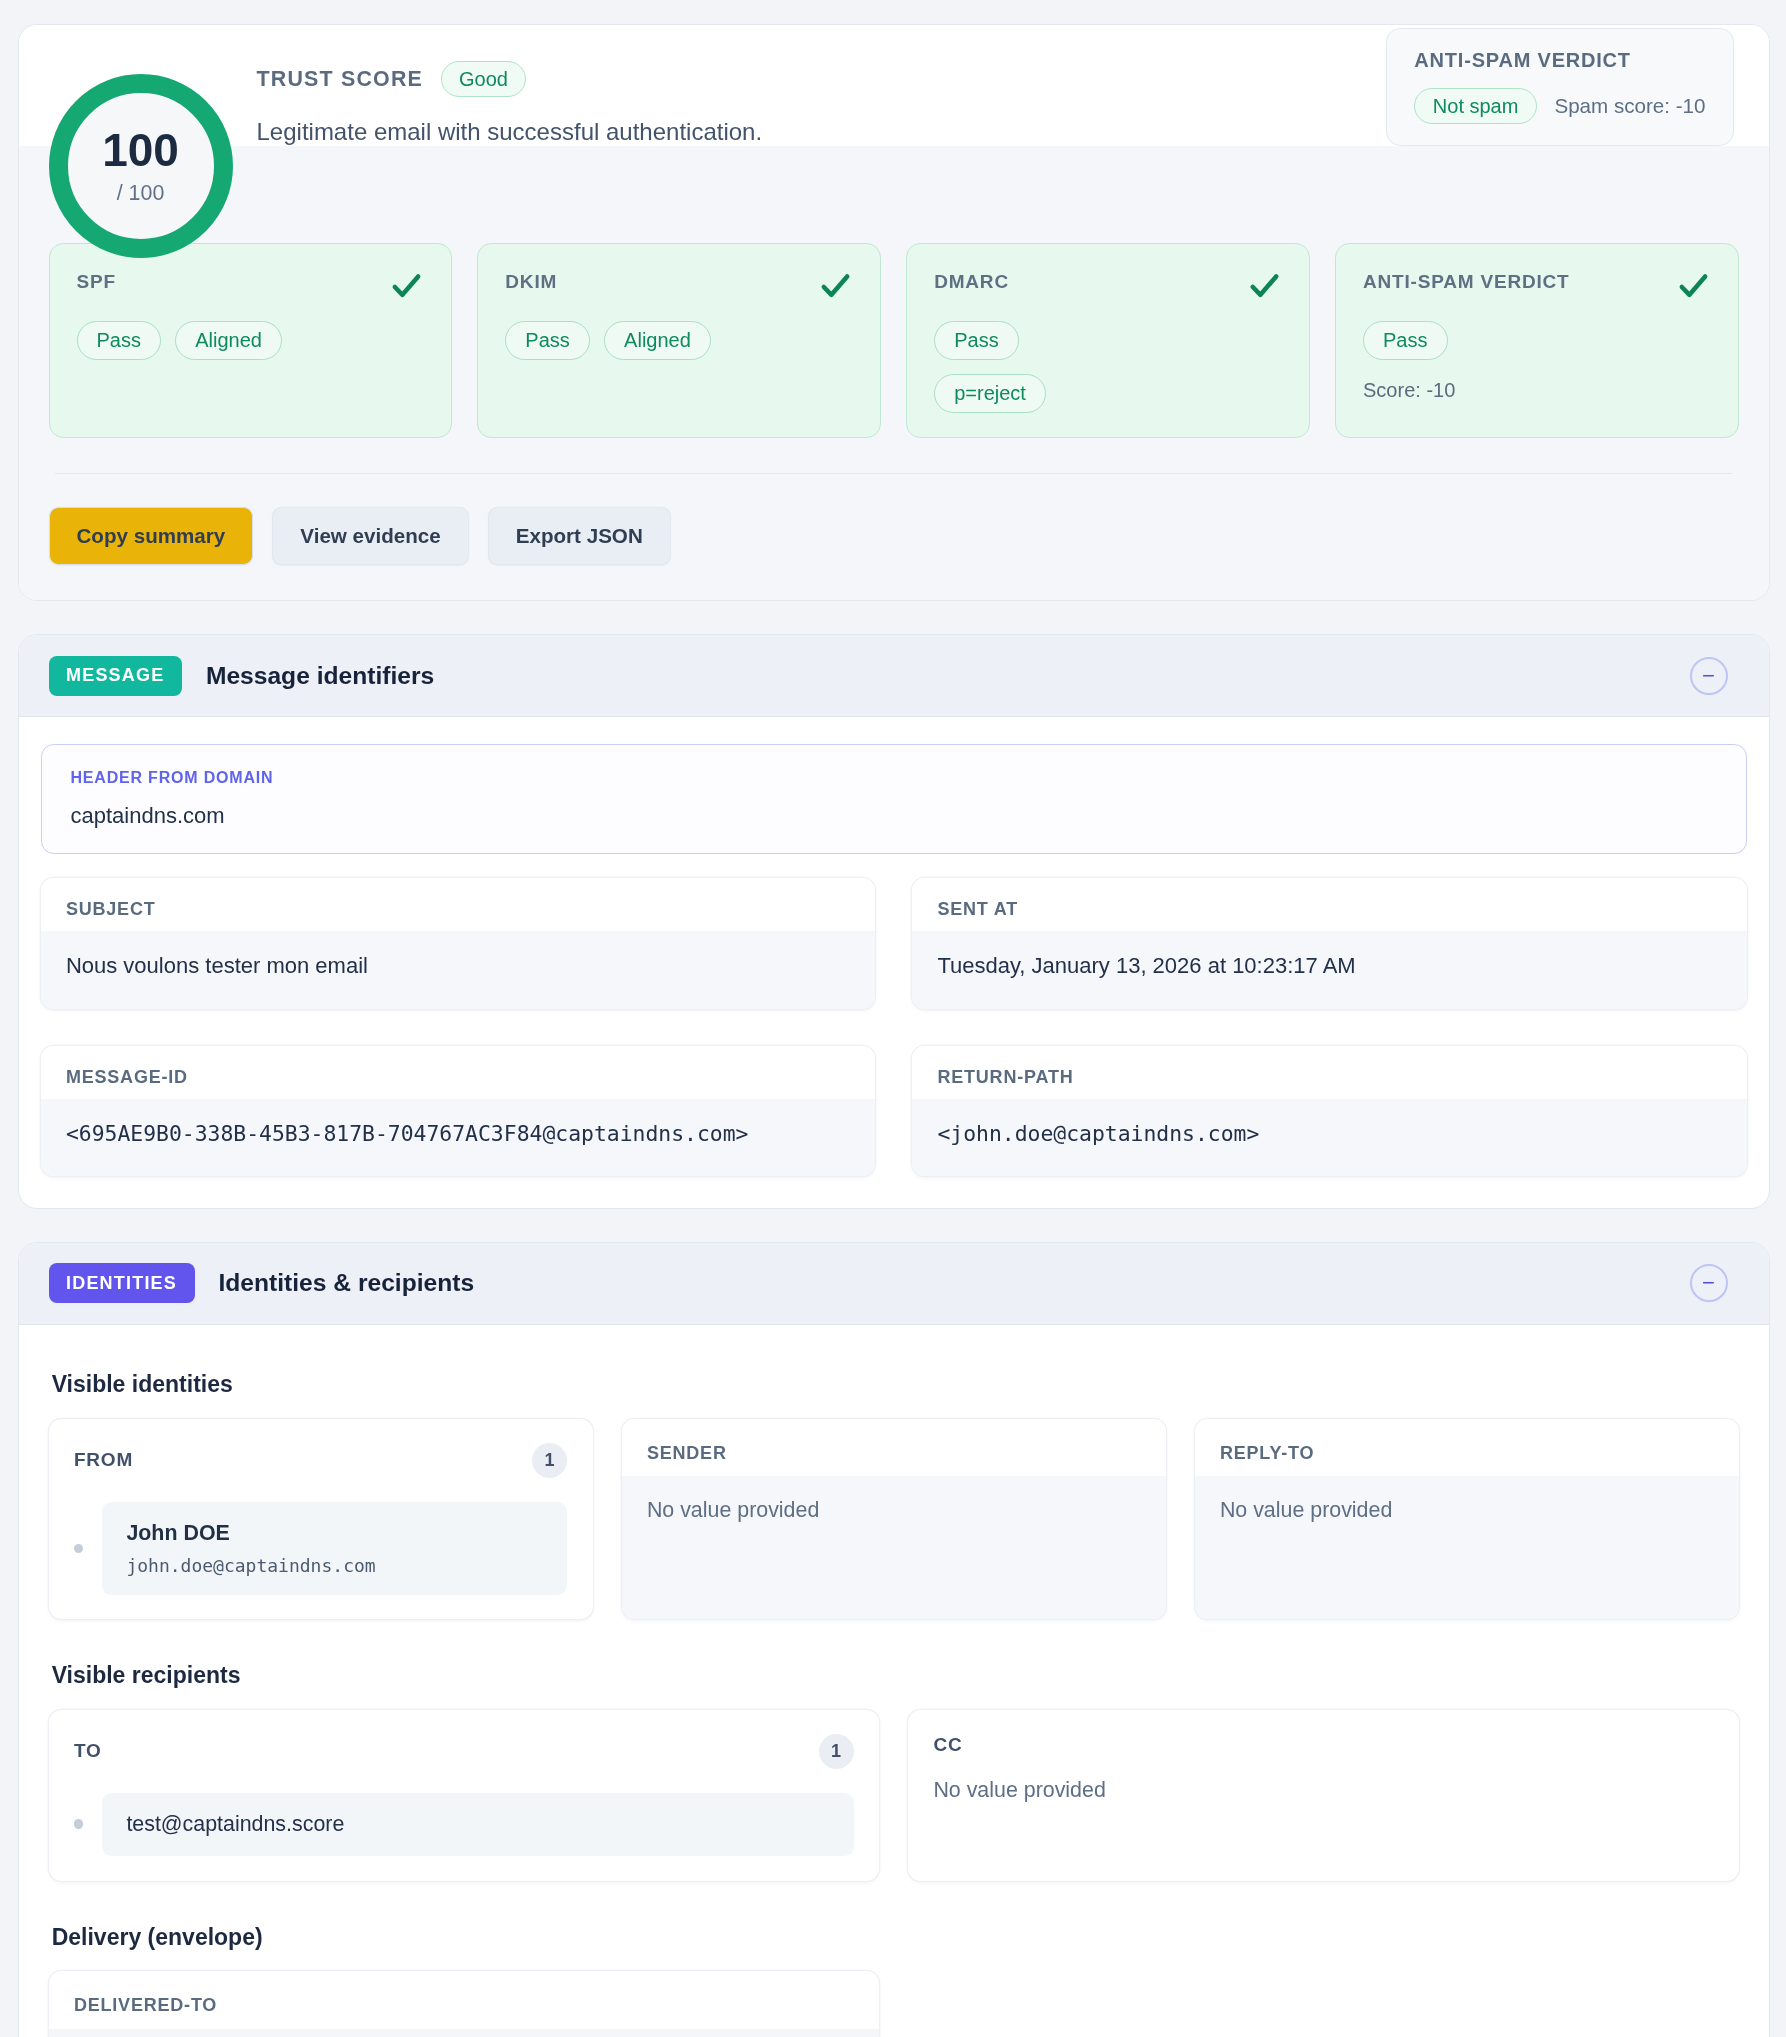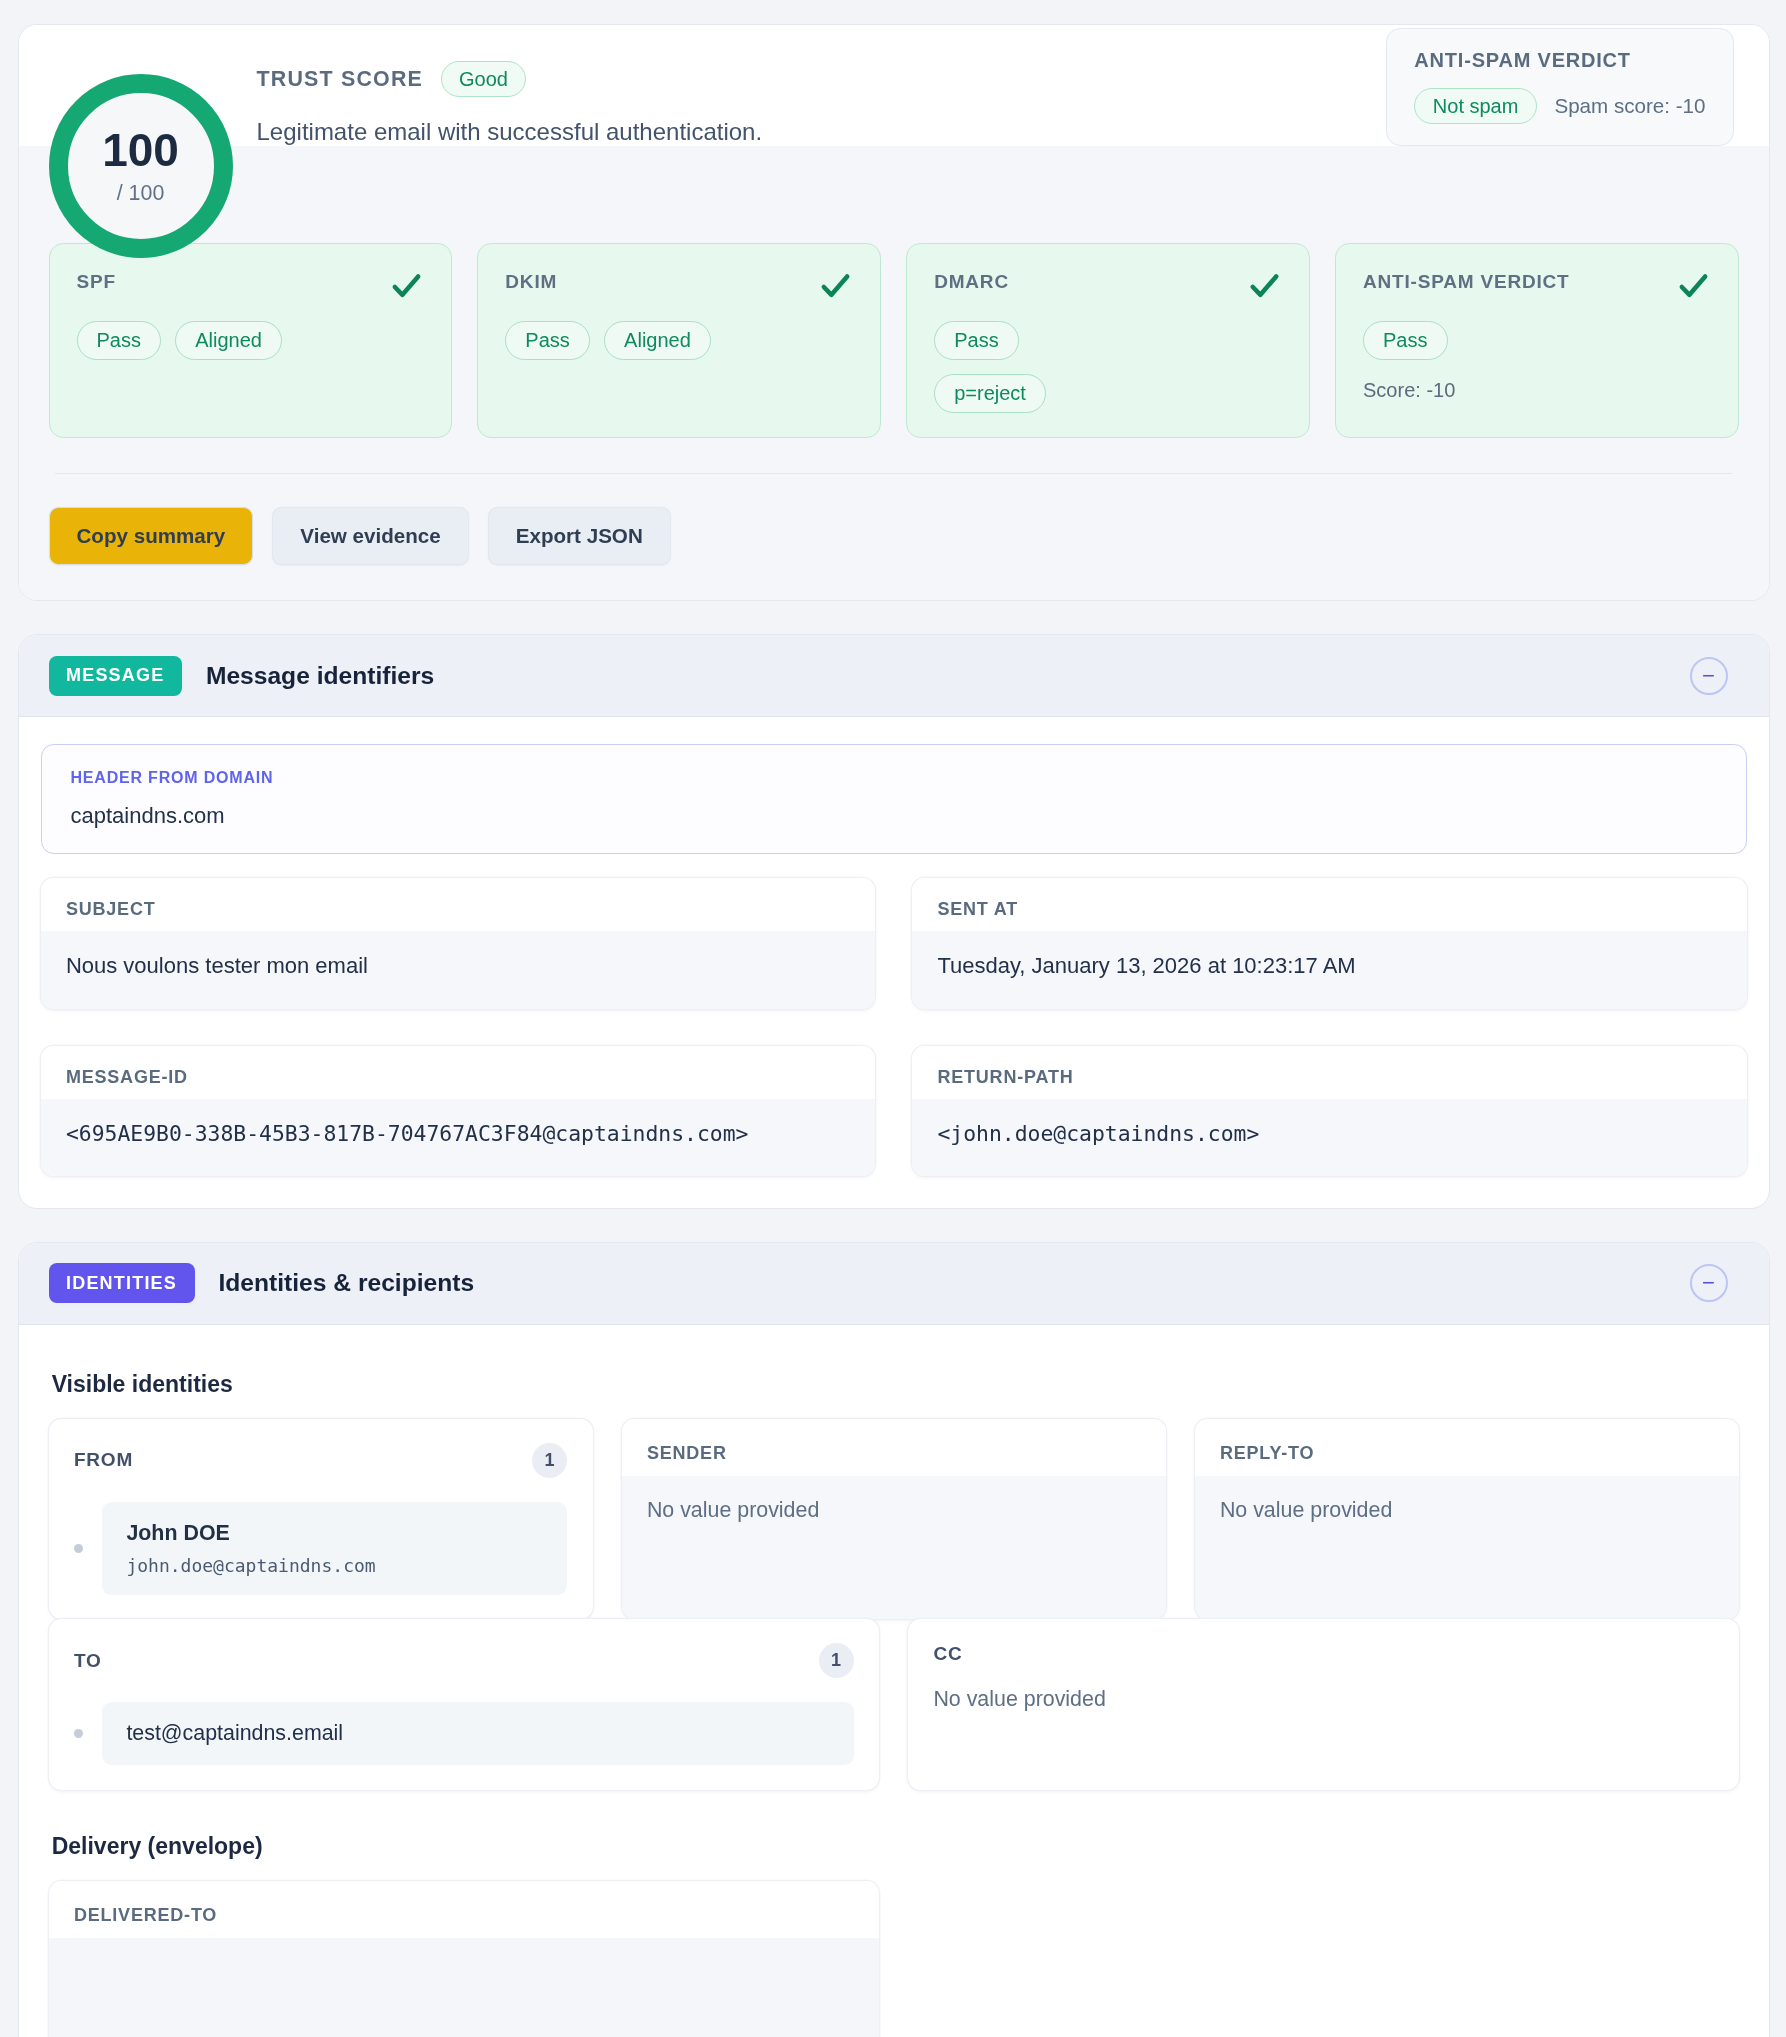--- a/index.html
+++ b/index.html
@@ -361,31 +361,32 @@
       <div class="panel-card">
         <div class="field-label" style="padding:24px 25.4px 12.7px;">SENDER</div>
         <div class="empty-body">No value provided</div>
       </div>
       <div class="panel-card">
         <div class="field-label" style="padding:24px 25.4px 12.7px;">REPLY-TO</div>
         <div class="empty-body">No value provided</div>
       </div>
     </div>
 
+    <div class="subheading later">Visible recipients</div>
     <div class="id-grid-2">
       <div class="panel-card short">
         <div class="panel-pad">
           <div class="panel-label-row">
             <span class="panel-label">TO</span>
             <span class="count-pill">1</span>
           </div>
           <div class="entry-row">
             <span class="bullet"></span>
             <div class="entry-box">
-              <div class="entry-email-plain">test@captaindns.email</div>
+              <div class="entry-email-plain">test@captaindns.score</div>
             </div>
           </div>
         </div>
       </div>
       <div class="panel-card short">
         <div class="panel-pad">
           <span class="panel-label">CC</span>
           <div class="empty-inline">No value provided</div>
         </div>
       </div>

